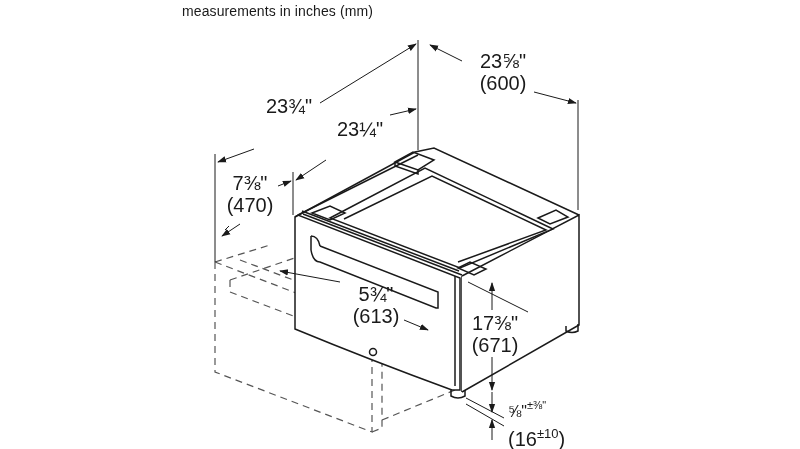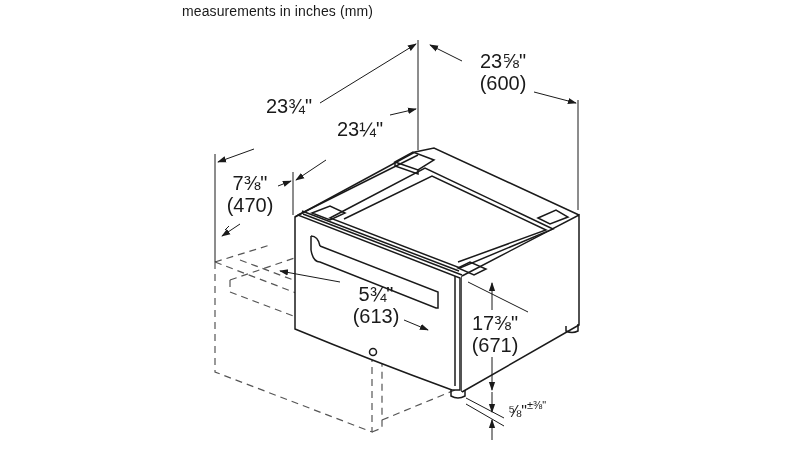--- a/index.html
+++ b/index.html
@@ -132,13 +132,14 @@
   <span class="mm">(613)</span>
 </div>
 
 <div class="dim" style="left:464px; top:312px; width:62px;">
   <span class="in"><span>17</span><span>⅜</span><span>"</span></span>
   <span class="mm">(671)</span>
 </div>
 
 <div class="dim" style="left:508px; top:394px; width:70px; text-align:left;">
   <span class="in small-dim"><span>⅝</span><span>"</span><span class="tol">±⅜"</span></span>
+  <span class="mm"><span>(16</span><span class="tol-mm">±10</span><span>)</span></span>
 </div>
 
 </body></html>

